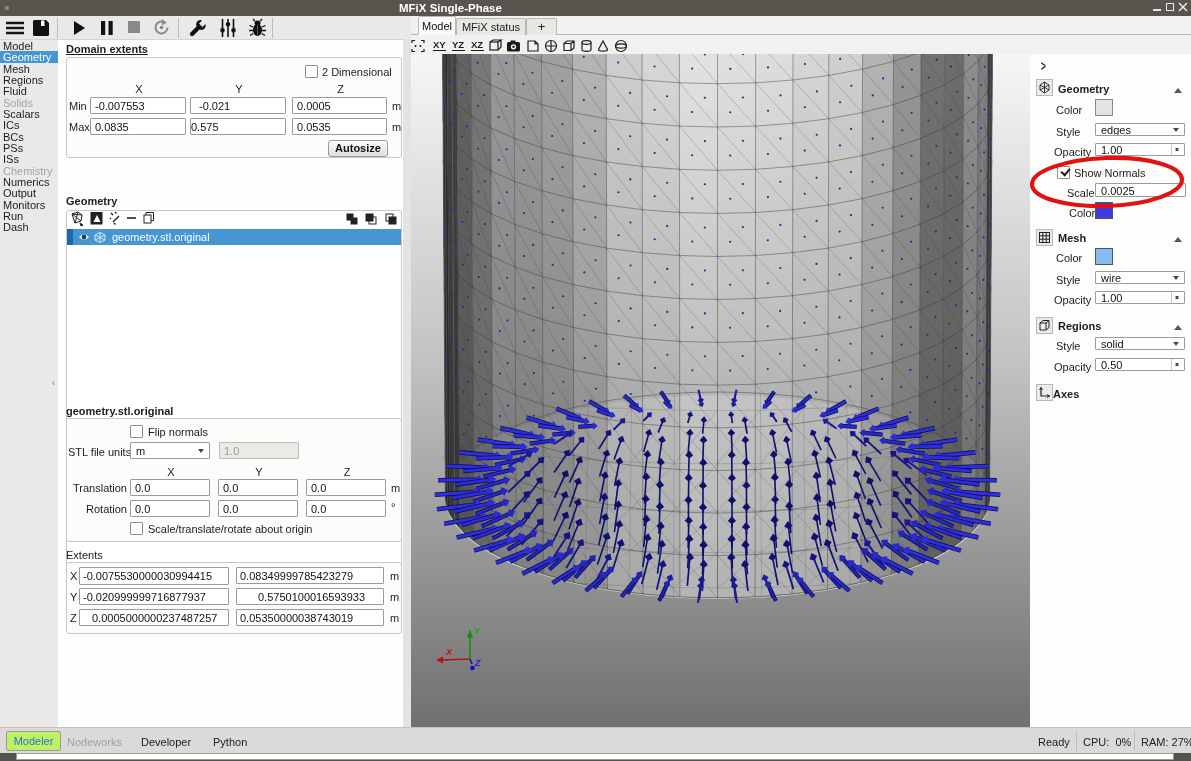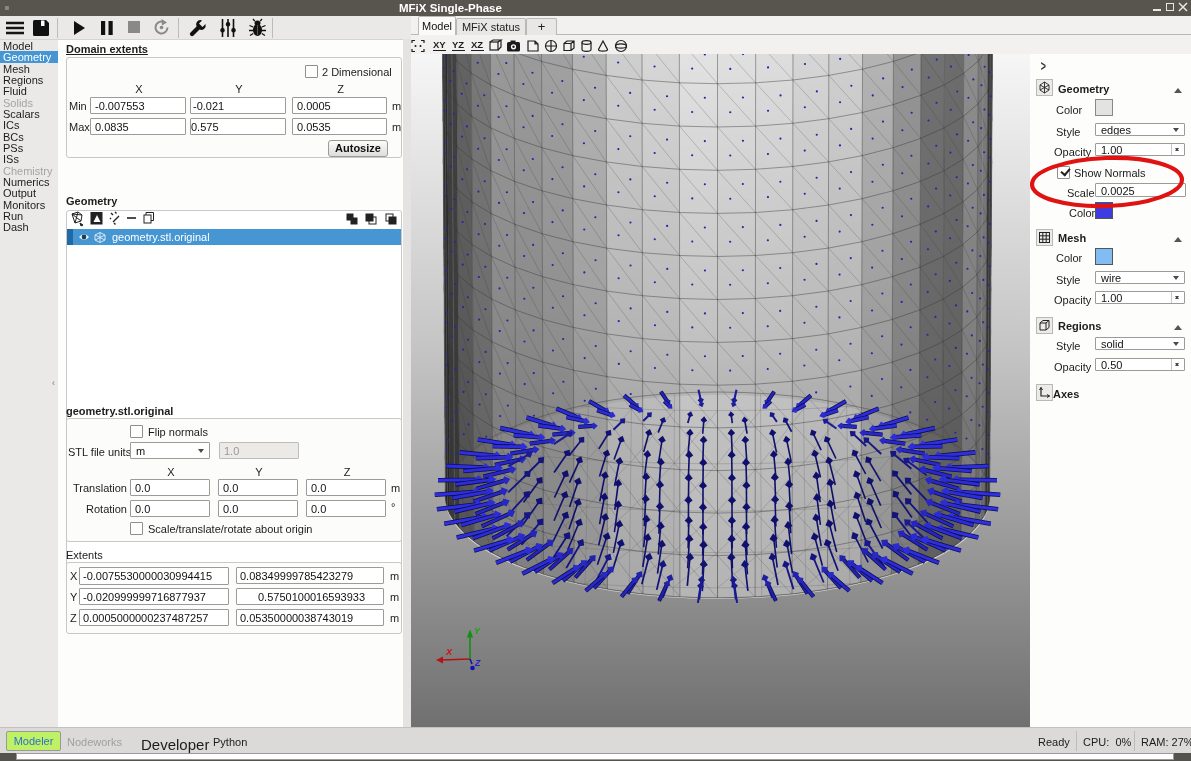--- a/index.html
+++ b/index.html
@@ -97,21 +97,21 @@
 <div style="left:58px;top:39px;width:345px;height:688px;background:#fdfdfc;border-top:1px solid #d5d4d2">
     <div class="lb bold" style="left:8px;top:3px;text-decoration:underline;">Domain extents</div>
     <div class="gb" style="left:8px;top:17px;width:336px;height:101px"></div>
     <div class="cb" style="left:247px;top:25px"></div>
     <div class="lb" style="left:264px;top:26px;">2 Dimensional</div>
     <div class="lb" style="left:32px;top:43px;width:98px;text-align:center">X</div>
     <div class="lb" style="left:132px;top:43px;width:98px;text-align:center">Y</div>
     <div class="lb" style="left:234px;top:43px;width:97px;text-align:center">Z</div>
     <div class="lb" style="left:11px;top:60px;">Min</div>
     <div class="inp" style="left:32px;top:57px;width:96px;height:17px;line-height:17px;padding-left:4px">-0.007553</div>
-    <div class="inp" style="left:132px;top:57px;width:96px;height:17px;line-height:17px;padding-left:2px">-0.021</div>
+    <div class="inp" style="left:132px;top:57px;width:96px;height:17px;line-height:17px;padding-left:8px">-0.021</div>
     <div class="inp" style="left:234px;top:57px;width:95px;height:17px;line-height:17px;padding-left:4px">0.0005</div>
     <div class="lb" style="left:334px;top:60px;">m</div>
     <div class="lb" style="left:11px;top:81px;">Max</div>
     <div class="inp" style="left:32px;top:78px;width:96px;height:17px;line-height:17px;padding-left:4px">0.0835</div>
     <div class="inp" style="left:132px;top:78px;width:96px;height:17px;line-height:17px;padding-left:0">0.575</div>
     <div class="inp" style="left:234px;top:78px;width:95px;height:17px;line-height:17px;padding-left:4px">0.0535</div>
     <div class="lb" style="left:334px;top:81px;">m</div>
     <div style="left:270px;top:100px;width:60px;height:17px;background:linear-gradient(#fbfbfa,#dddddb);border:1px solid #9b9b99;border-radius:3px;font-size:11px;font-weight:bold;text-align:center;line-height:15px;color:#111">Autosize</div>
     <div class="lb bold" style="left:8px;top:155px;">Geometry</div>
     <div class="gb" style="left:8px;top:170px;width:336px;height:387px;background:#fff"></div>
@@ -173,21 +173,21 @@
     <div class="gb" style="left:8px;top:522px;width:336px;height:72px"></div>
     <div class="lb" style="left:12px;top:530px;">X</div>
     <div class="inp" style="left:21px;top:527px;width:150px;height:18px;line-height:17px;padding-left:3px">-0.0075530000030994415</div>
     <div class="inp" style="left:178px;top:527px;width:148px;height:17px;line-height:17px;padding-left:3px">0.08349999785423279</div>
     <div class="lb" style="left:332px;top:530px;">m</div>
     <div class="lb" style="left:12px;top:551px;">Y</div>
     <div class="inp" style="left:21px;top:548px;width:150px;height:17px;line-height:17px;padding-left:3px">-0.020999999716877937</div>
     <div class="inp" style="left:178px;top:548px;width:148px;height:17px;line-height:17px;padding-left:21px">0.5750100016593933</div>
     <div class="lb" style="left:332px;top:551px;">m</div>
     <div class="lb" style="left:12px;top:572px;">Z</div>
-    <div class="inp" style="left:21px;top:569px;width:150px;height:17px;line-height:17px;padding-left:3px">0.0005000000237487257</div>
+    <div class="inp" style="left:21px;top:569px;width:150px;height:17px;line-height:17px;padding-left:12px">0.0005000000237487257</div>
     <div class="inp" style="left:178px;top:569px;width:148px;height:17px;line-height:17px;padding-left:3px">0.05350000038743019</div>
     <div class="lb" style="left:332px;top:572px;">m</div>
   </div>
 <div style="left:403px;top:39px;width:8px;height:688px;background:#e4e3e1"></div>
 <div style="left:411px;top:16px;width:780px;height:38px;background:#f2f1ef">
     <div style="left:0px;top:18px;width:780px;height:1px;background:#bab8b4"></div>
     <div style="left:7px;top:0px;width:38px;height:19px;background:#fbfaf8;border:1px solid #bab8b4;border-bottom:none;border-radius:2px 2px 0 0;font-size:11px;text-align:center;line-height:18px;color:#111">Model</div>
     <div style="left:45px;top:2px;width:70px;height:17px;background:#e9e7e4;border:1px solid #bab8b4;border-bottom:none;border-radius:2px 2px 0 0;font-size:11px;text-align:center;line-height:16px;color:#222">MFiX status</div>
     <div style="left:115px;top:2px;width:31px;height:17px;background:#e9e7e4;border:1px solid #bab8b4;border-bottom:none;border-radius:2px 2px 0 0;font-size:13px;text-align:center;line-height:15px;color:#222">+</div>
   </div>
@@ -965,21 +965,21 @@
       </g>
     </svg>
     <div class="lb bold" style="left:23px;top:334px;">Axes</div>
   </div>
 <svg style="left:1025px;top:150px" width="166" height="64" viewBox="0 0 166 64">
     <ellipse cx="82" cy="32" rx="75" ry="24" fill="none" stroke="#e01212" stroke-width="4.2" transform="rotate(-2 82 32)"></ellipse>
   </svg>
 <div style="left:0;top:727px;width:1191px;height:26px;background:#dbdad8;border-top:1px solid #c2c1bf">
     <div style="left:6px;top:3px;width:55px;height:20px;background:#bef264;border:1px solid #9a9998;border-radius:2px;font-size:11px;text-align:center;line-height:18px;color:#2f6fce">Modeler</div>
     <div style="left:67px;top:8px;font-size:11px;color:#a0a09e">Nodeworks</div>
-    <div style="left:141px;top:8px;font-size:15px;color:#1c1c1c">Developer</div>
+    <div style="left:141px;top:8px;font-size:11px;color:#1c1c1c">Developer</div>
     <div style="left:213px;top:8px;font-size:11px;color:#1c1c1c">Python</div>
     <div style="left:1038px;top:8px;font-size:11px;color:#1c1c1c;white-space:nowrap">Ready</div>
     <div class="vsep" style="left:1076px;top:3px;height:20px;position:absolute"></div>
     <div style="left:1083px;top:8px;font-size:11px;color:#1c1c1c;white-space:nowrap">CPU:&nbsp; 0%</div>
     <div class="vsep" style="left:1134px;top:3px;height:20px;position:absolute"></div>
     <div style="left:1141px;top:8px;font-size:11px;color:#1c1c1c;white-space:nowrap">RAM: 27%</div>
   </div>
 <div style="left:0;top:753px;width:1191px;height:8px;background:#55534e">
     <div style="left:16px;top:0px;width:1158px;height:7px;background:#fff;border:1px solid #9a9998"></div>
   </div>

